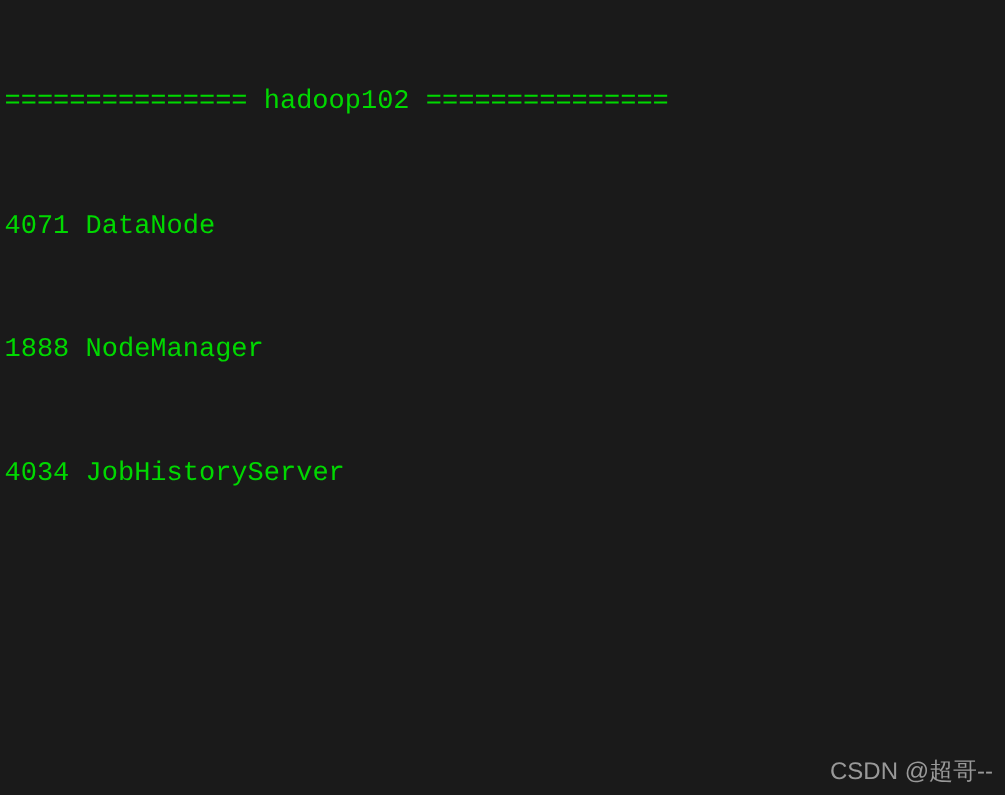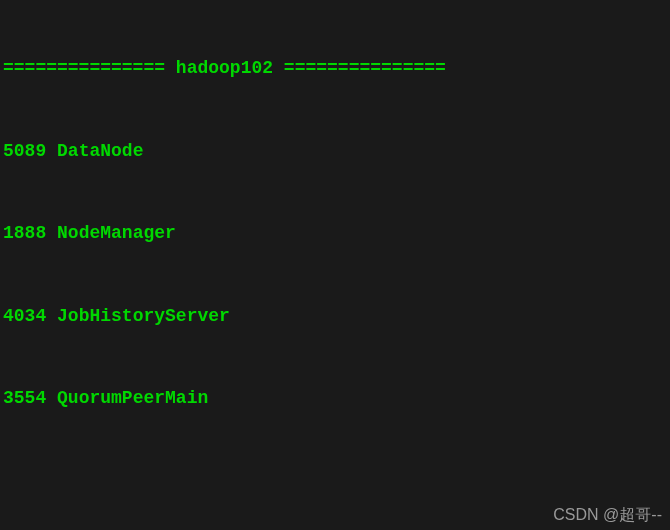--- a/index.html
+++ b/index.html
@@ -17,40 +17,38 @@
       width: 670px;
       height: 530px;
       overflow: hidden;
       position: relative;
     }
     .terminal-output {
       white-space: pre;
     }
     .line {
       display: block;
-      font-weight: bold;
     }
     .watermark {
       position: absolute;
       bottom: 2px;
       right: 8px;
       color: #999999;
       font-size: 16px;
       font-family: Arial, sans-serif;
     }
   </style>
 </head>
 <body>
 
 <div class="terminal-output">
   <span class="line">=============== hadoop102 ===============</span>
-  <span class="line"><span>5089</span> <span>DataNode</span></span>
+  <span class="line"><span>4071</span> <span>DataNode</span></span>
   <span class="line"><span>1888</span> <span>NodeManager</span></span>
   <span class="line"><span>4034</span> <span>JobHistoryServer</span></span>
-  <span class="line"><span>3554</span> <span>QuorumPeerMain</span></span>
   
   
   
   
   
   
   
   
   
   

